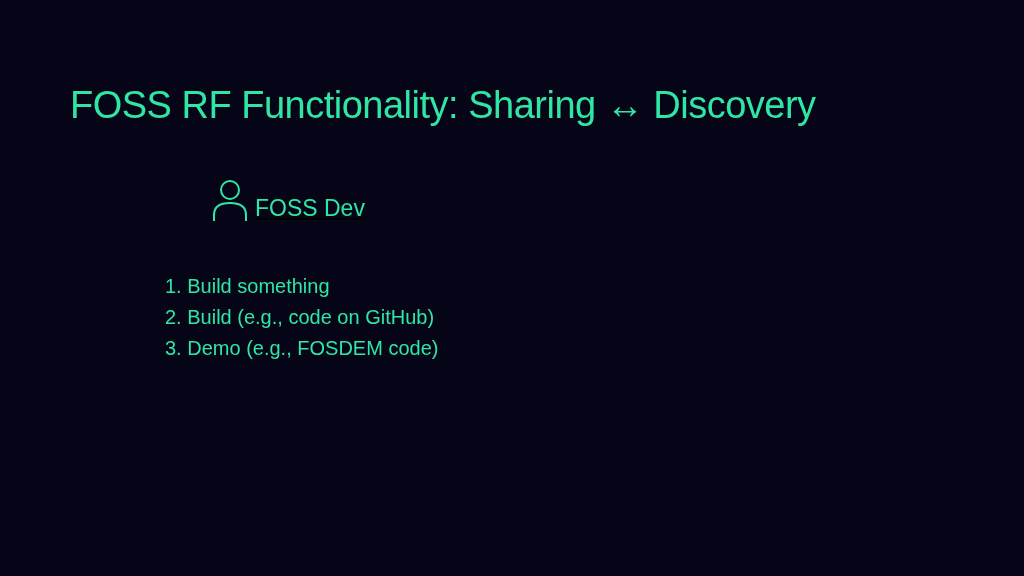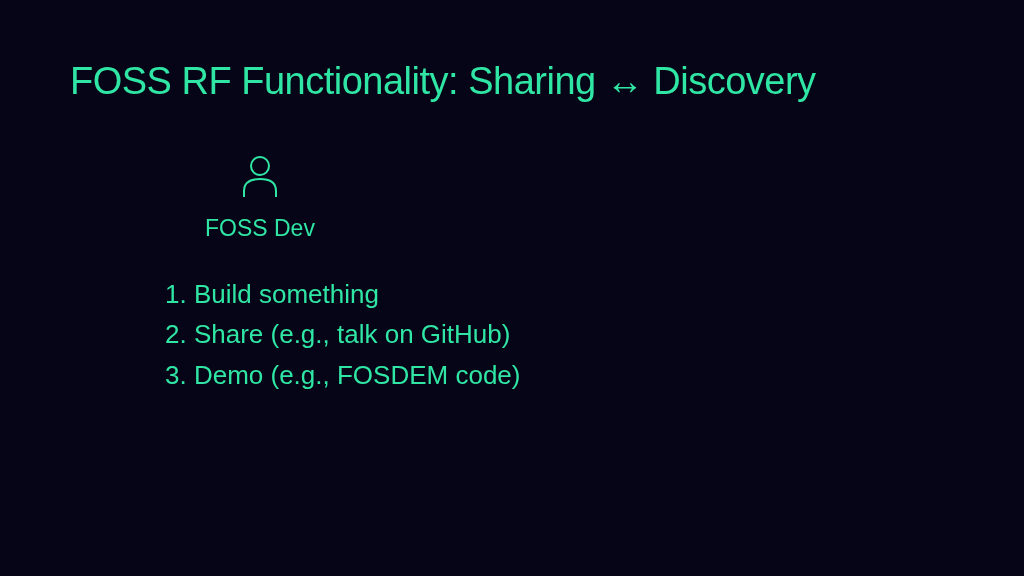--- a/index.html
+++ b/index.html
@@ -9,48 +9,50 @@
     }
     body {
       width: 1024px;
       height: 576px;
       background-color: #050517;
       font-family: -apple-system, BlinkMacSystemFont, "Segoe UI", Helvetica, Arial, sans-serif;
       overflow: hidden;
     }
     .slide {
       padding: 60px 70px;
+      margin-top: 24px;
     }
     .title {
       color: #30e6a4;
       font-size: 38px;
       font-weight: 400;
       margin-bottom: 50px;
       letter-spacing: -0.5px;
     }
     .persona {
       margin-left: 135px;
       display: flex;
-      flex-direction: column;
+      flex-direction: row;
       align-items: center;
       width: fit-content;
       margin-bottom: 32px;
+      text-decoration: underline;
     }
     .persona-icon {
       margin-bottom: 8px;
     }
     .persona-label {
       color: #30e6a4;
       font-size: 23px;
       font-weight: 400;
     }
     .list {
       margin-left: 95px;
       color: #30e6a4;
-      font-size: 26px;
+      font-size: 20px;
       font-weight: 400;
       list-style-position: inside;
       line-height: 1.55;
     }
     .list li {
       padding-left: 0;
     }
     .list li::marker {
       color: #30e6a4;
     }
@@ -66,16 +68,16 @@
       <svg width="50" height="50" viewBox="0 0 50 50" fill="none" stroke="#30e6a4" stroke-width="2">
         <circle cx="25" cy="13" r="9"></circle>
         <path d="M 9 44 L 9 38 C 9 30 15 26 25 26 C 35 26 41 30 41 38 L 41 44"></path>
       </svg>
     </div>
     <div class="persona-label">FOSS Dev</div>
   </div>
 
   <ol class="list">
     <li><span>Build something</span></li>
-    <li><span>Share (e.g., talk on GitHub)</span></li>
+    <li><span>Build (e.g., code on GitHub)</span></li>
     <li><span>Demo (e.g., FOSDEM code)</span></li>
   </ol>
 </div>
 
 </body></html>

